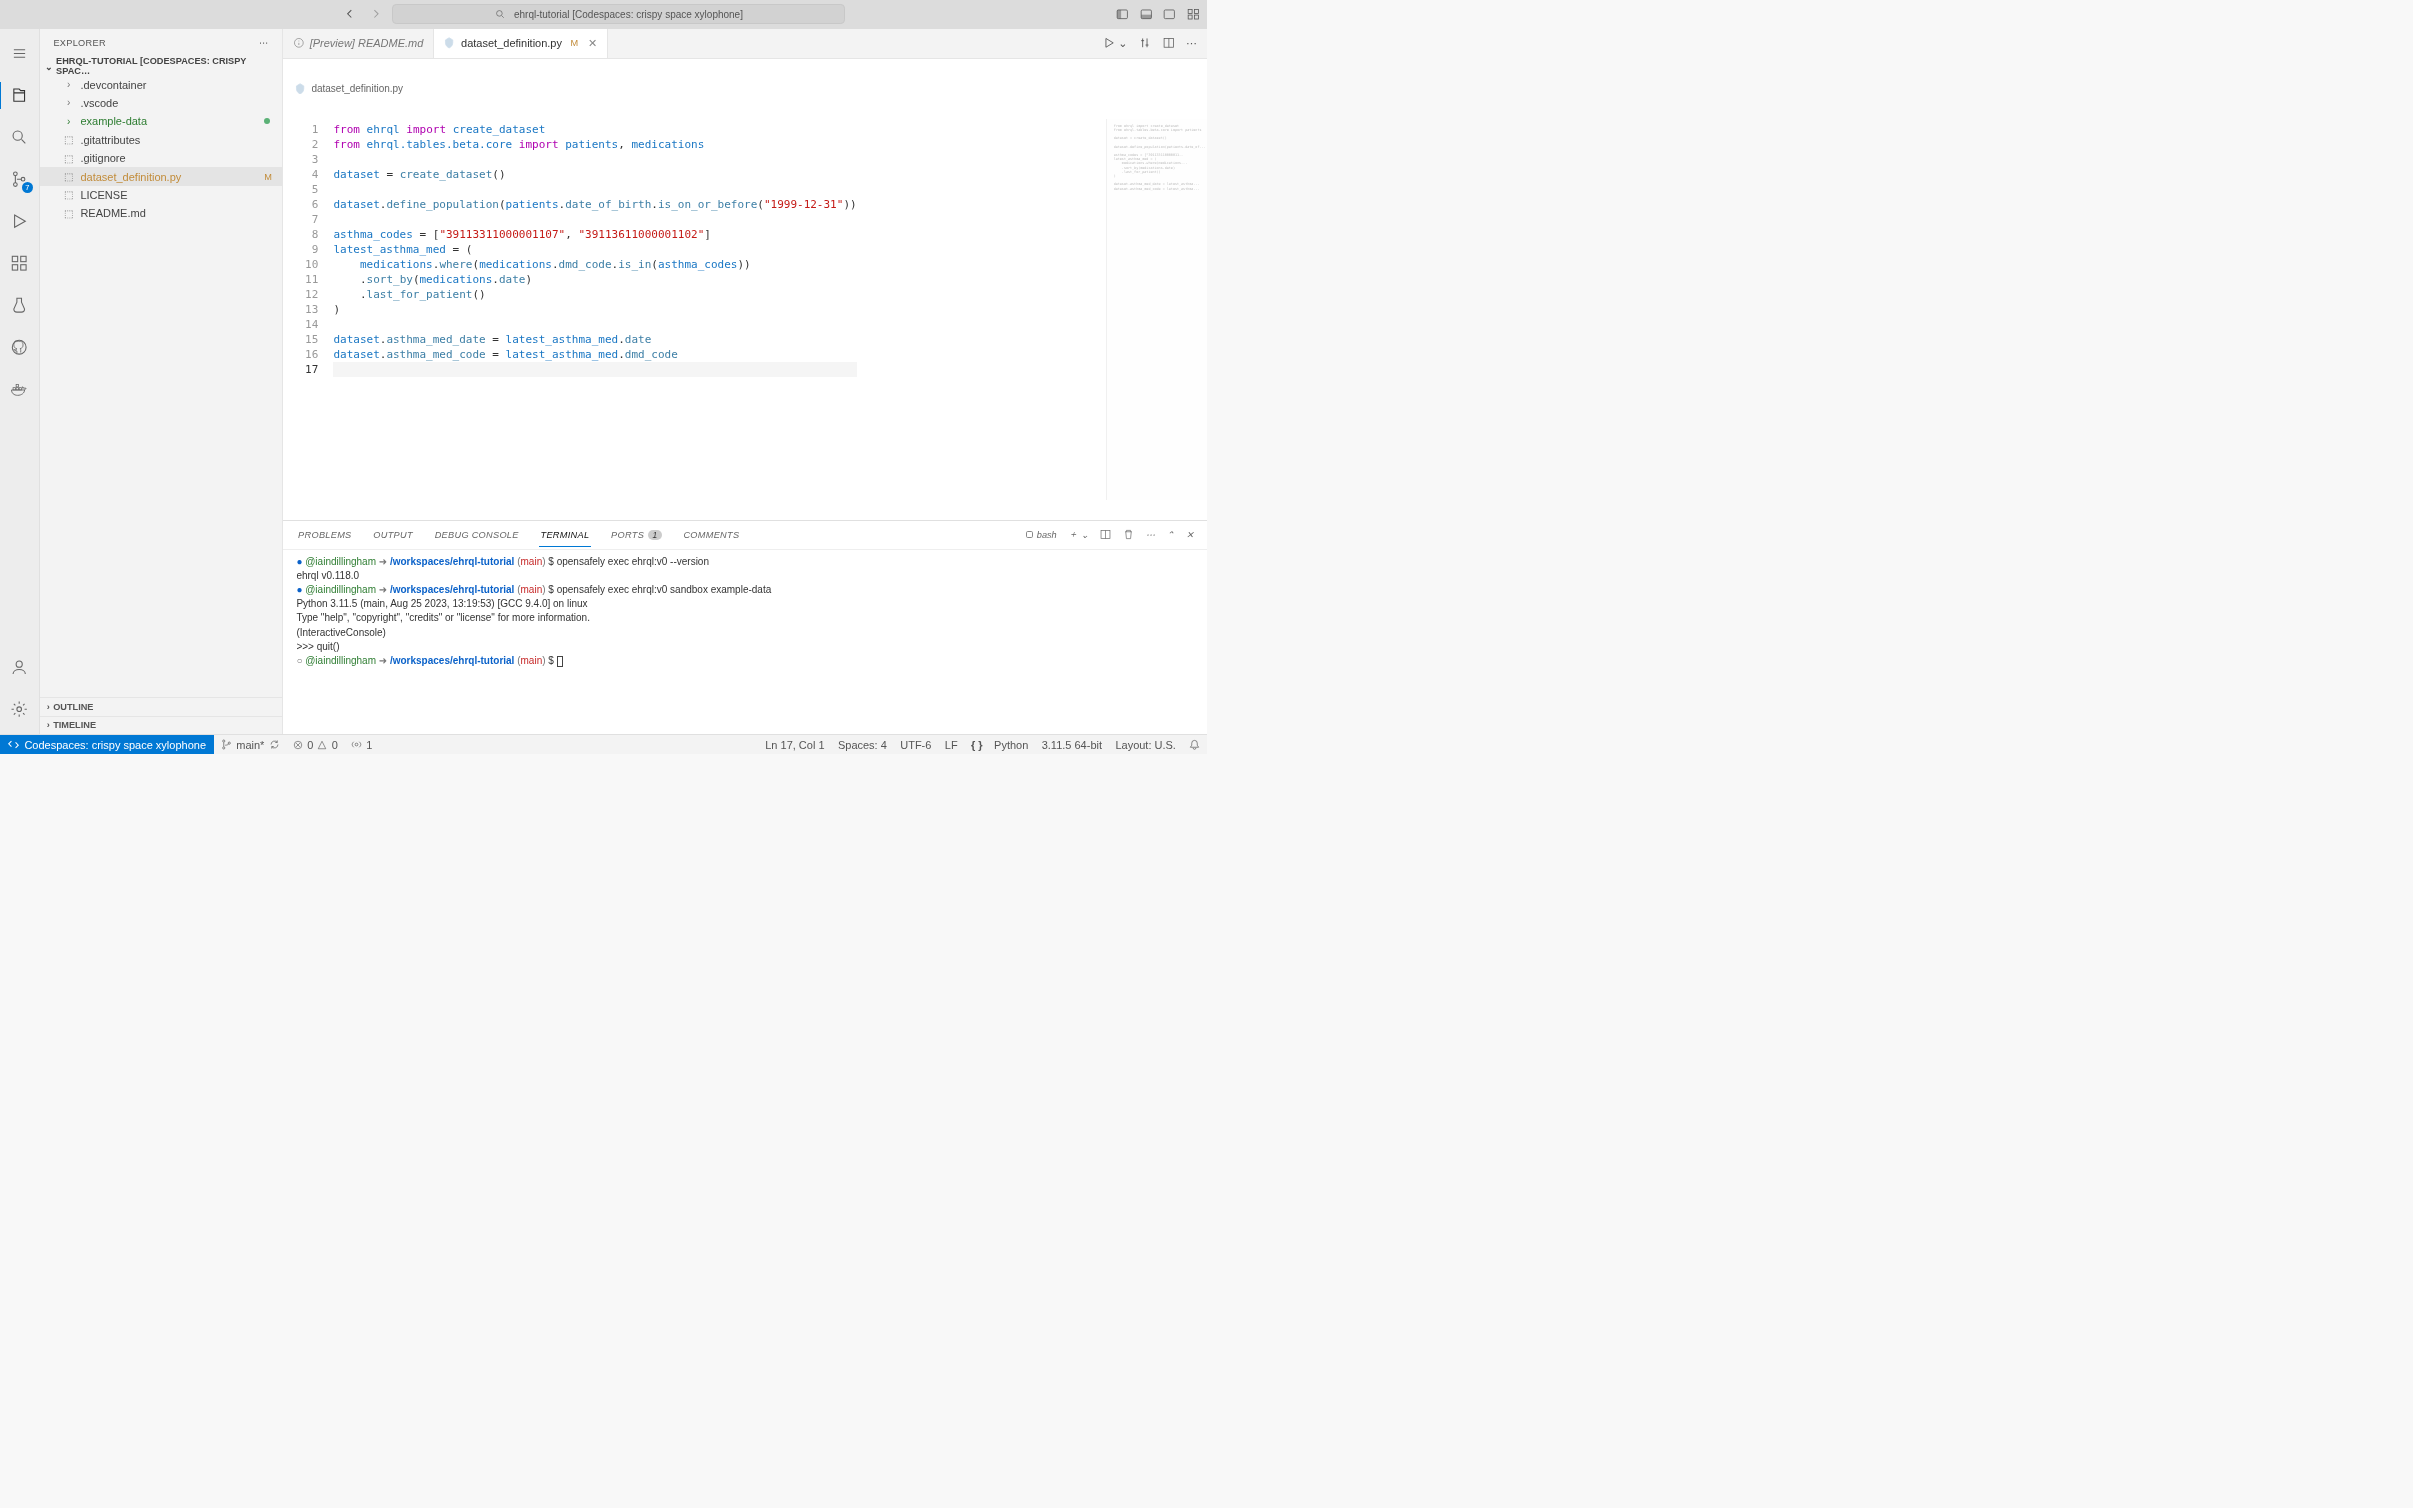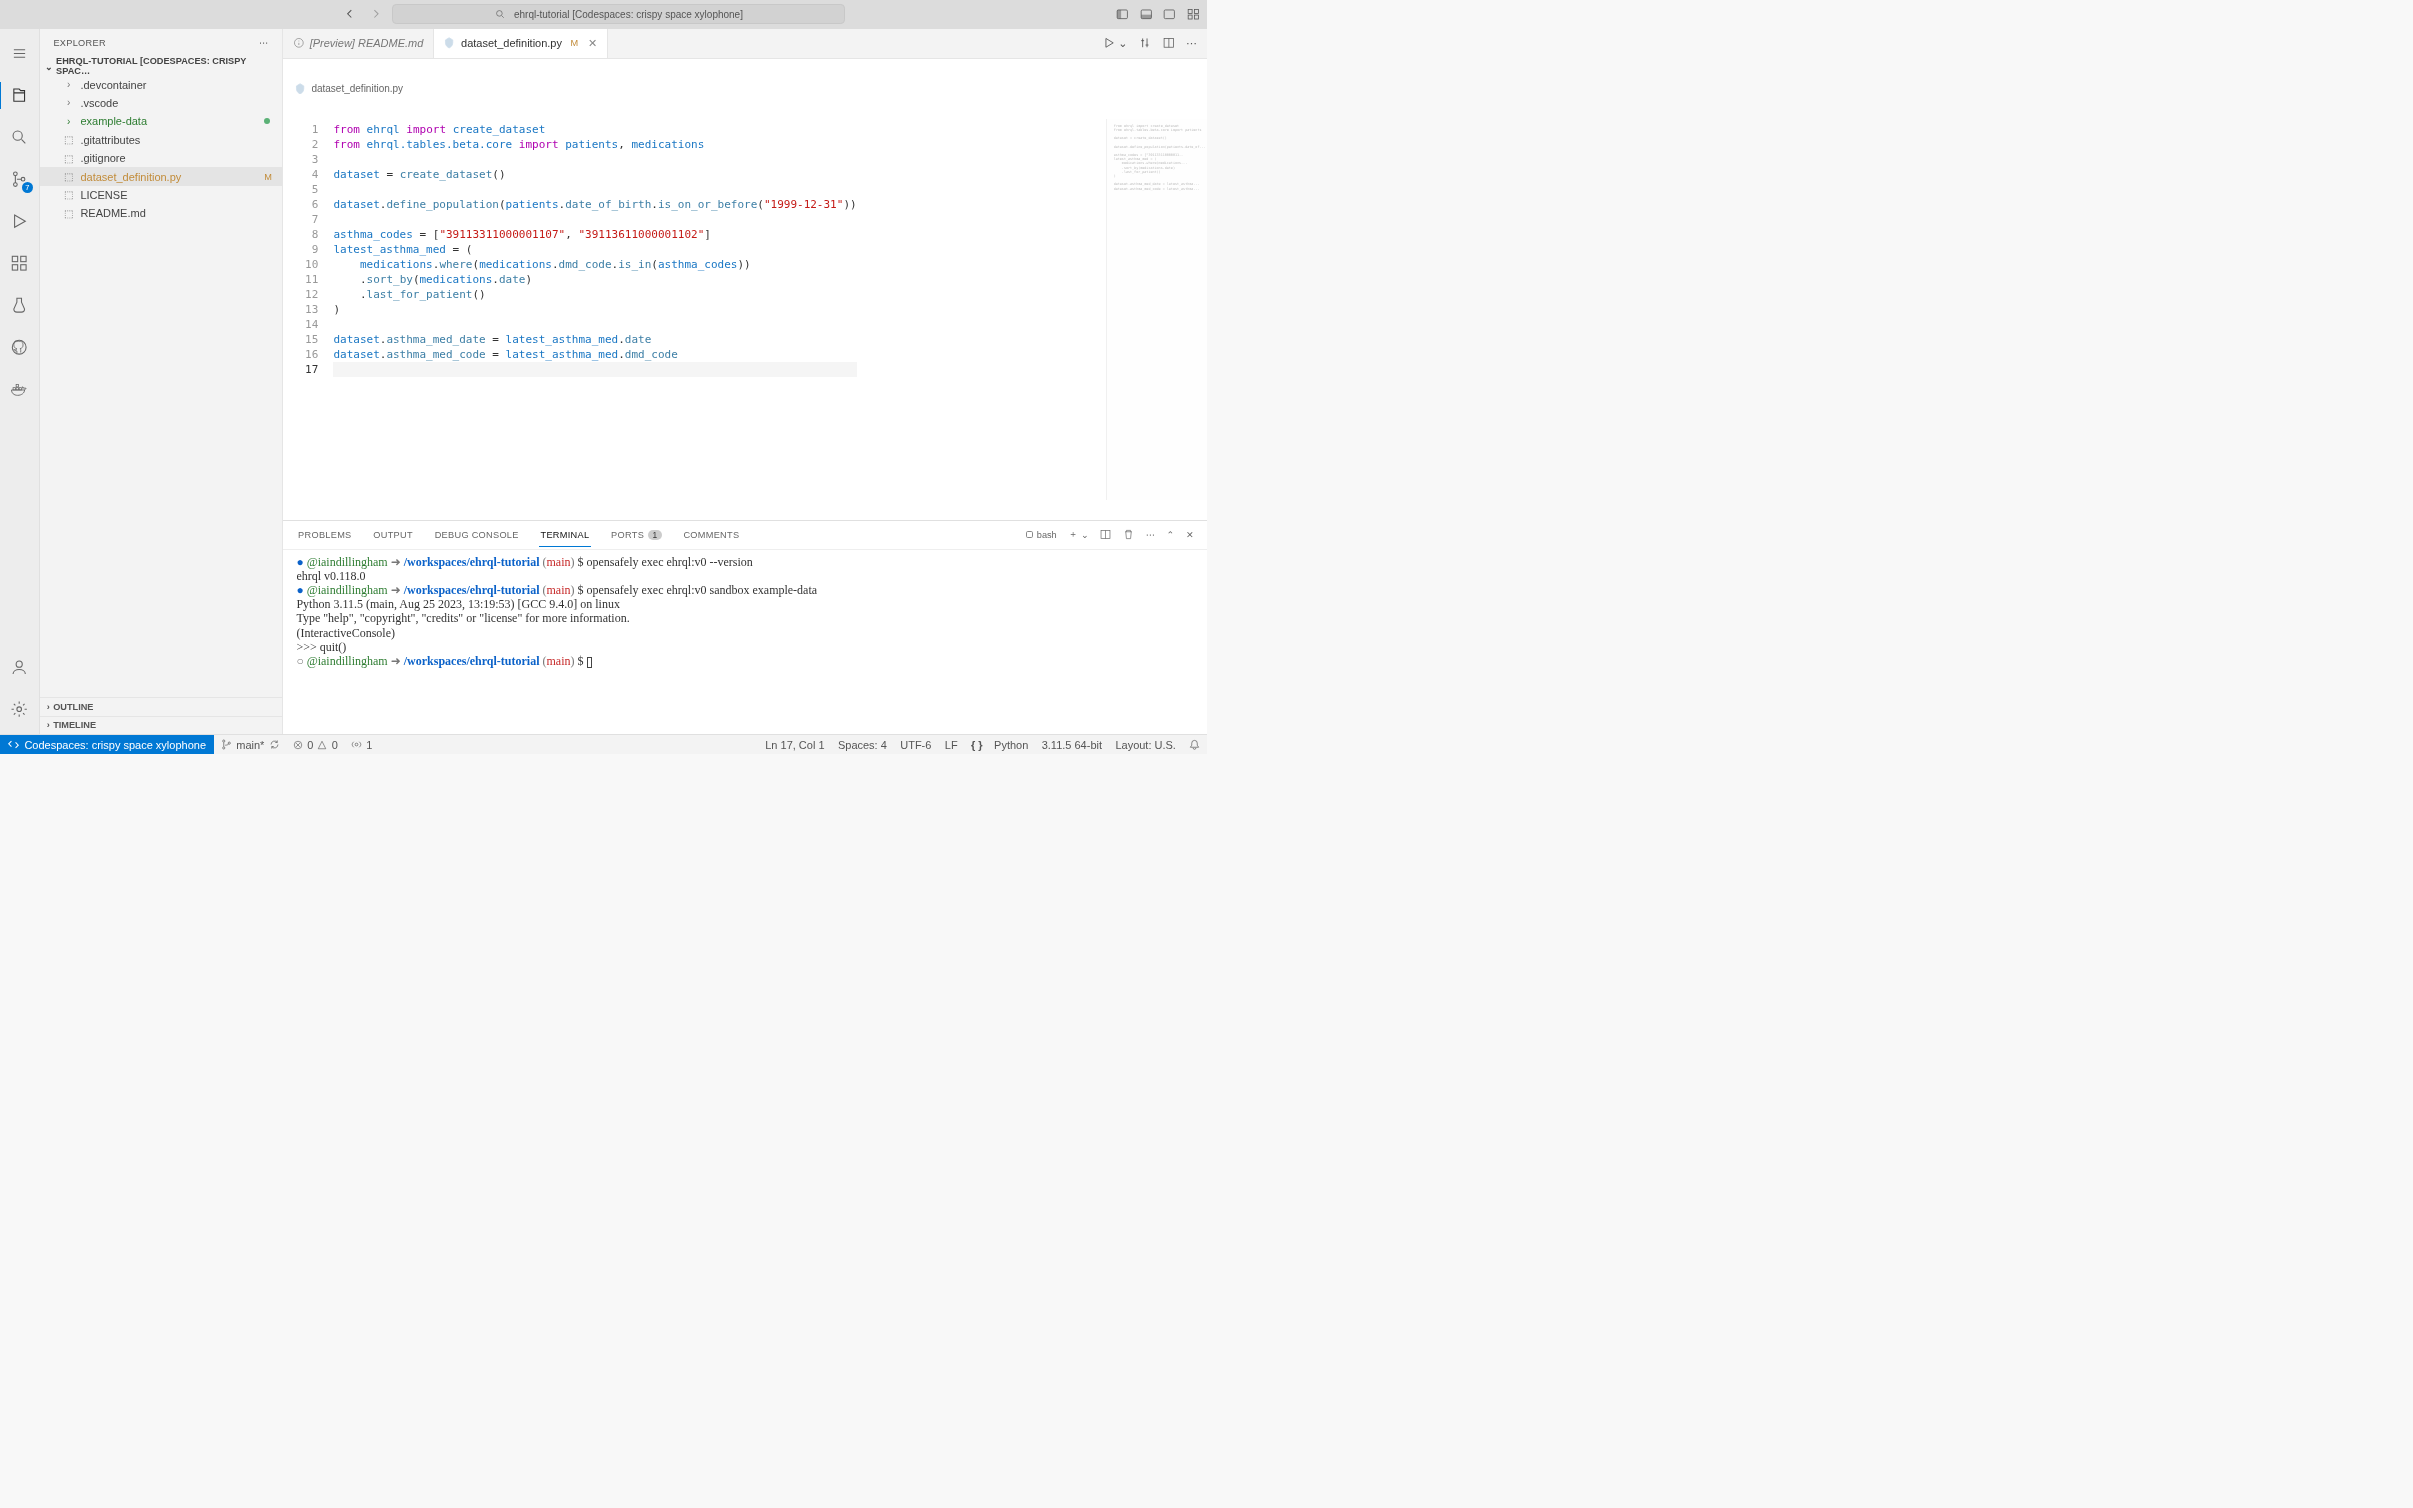--- a/index.html
+++ b/index.html
@@ -73,27 +73,27 @@
 .kw { color:#b000b0;}        
 .mod { color:#1a77c4;}       
 .fn { color:#3d7fa6;}        
 .num-str { color:#c41a16;}   
 .attr { color:#3d7fa6;}
 .eq { color:#333;}
 .line-active { background:#f5f5f5;}
 .minimap { width:101px; background:#fefefe; border-left:0.8px solid #f0f0f0; padding:5px 6.7px; font-size:3.4px; line-height:4.2px; color:#bbb; font-family:monospace; white-space:pre;}
 
 .panel { height:214px; border-top:0.8px solid #e0e0e0; background:#fff; display:flex; flex-direction:column;}
-.panel-tabs { height:28.5px; display:flex; align-items:center; gap:18.4px; padding:0 13.4px; font-size:9.2px; color:#666; border-bottom:0.8px solid #eee;}
+.panel-tabs { height:28.5px; display:flex; align-items:center; gap:18.4px; padding:0 13.4px; font-size:9.2px; color:#666; border-bottom:0.8px solid #eee;font-style:italic;}
 .panel-tab { cursor:pointer; letter-spacing:0.3px; position:relative; padding:0 1.7px;}
 .panel-tab.active-pt { color:#111;}
 .panel-tab.active-pt::after { content:""; position:absolute; left:0; right:0; bottom:-7.5px; height:1.3px; background:#0078d4;}
 .panel-tab .count { background:#ccc; color:#333; border-radius:6.7px; font-size:8.4px; padding:0 4.2px; margin-left:4.2px;}
 .panel-actions { margin-left:auto; display:flex; align-items:center; gap:11.7px; color:#666;justify-content:center;}
-.terminal { flex:1; overflow:auto; padding:5px 13.4px; font-family:Liberation Serif, serif; font-size:12px; line-height:14.2px; color:#333;}
+.terminal { flex:1; overflow:auto; padding:5px 13.4px; font-family:Liberation Sans, sans-serif; font-size:10px; line-height:14.2px; color:#333;}
 .t-green { color:#2e7d32;}
 .t-blue { color:#0b62c9; font-weight:600;}
 .t-red { color:#c62828;}
 .t-faint { color:#777;}
 .t-bullet { color:#0b62c9;}
 .cursor-box { display:inline-block; width:5.9px; height:11px; border:0.8px solid #444; vertical-align:middle;}
 
 .statusbar {
   height:20px; background:#f3f3f3; border-top:0.8px solid #e0e0e0;
   display:flex; align-items:center; font-size:11px; color:#555;

